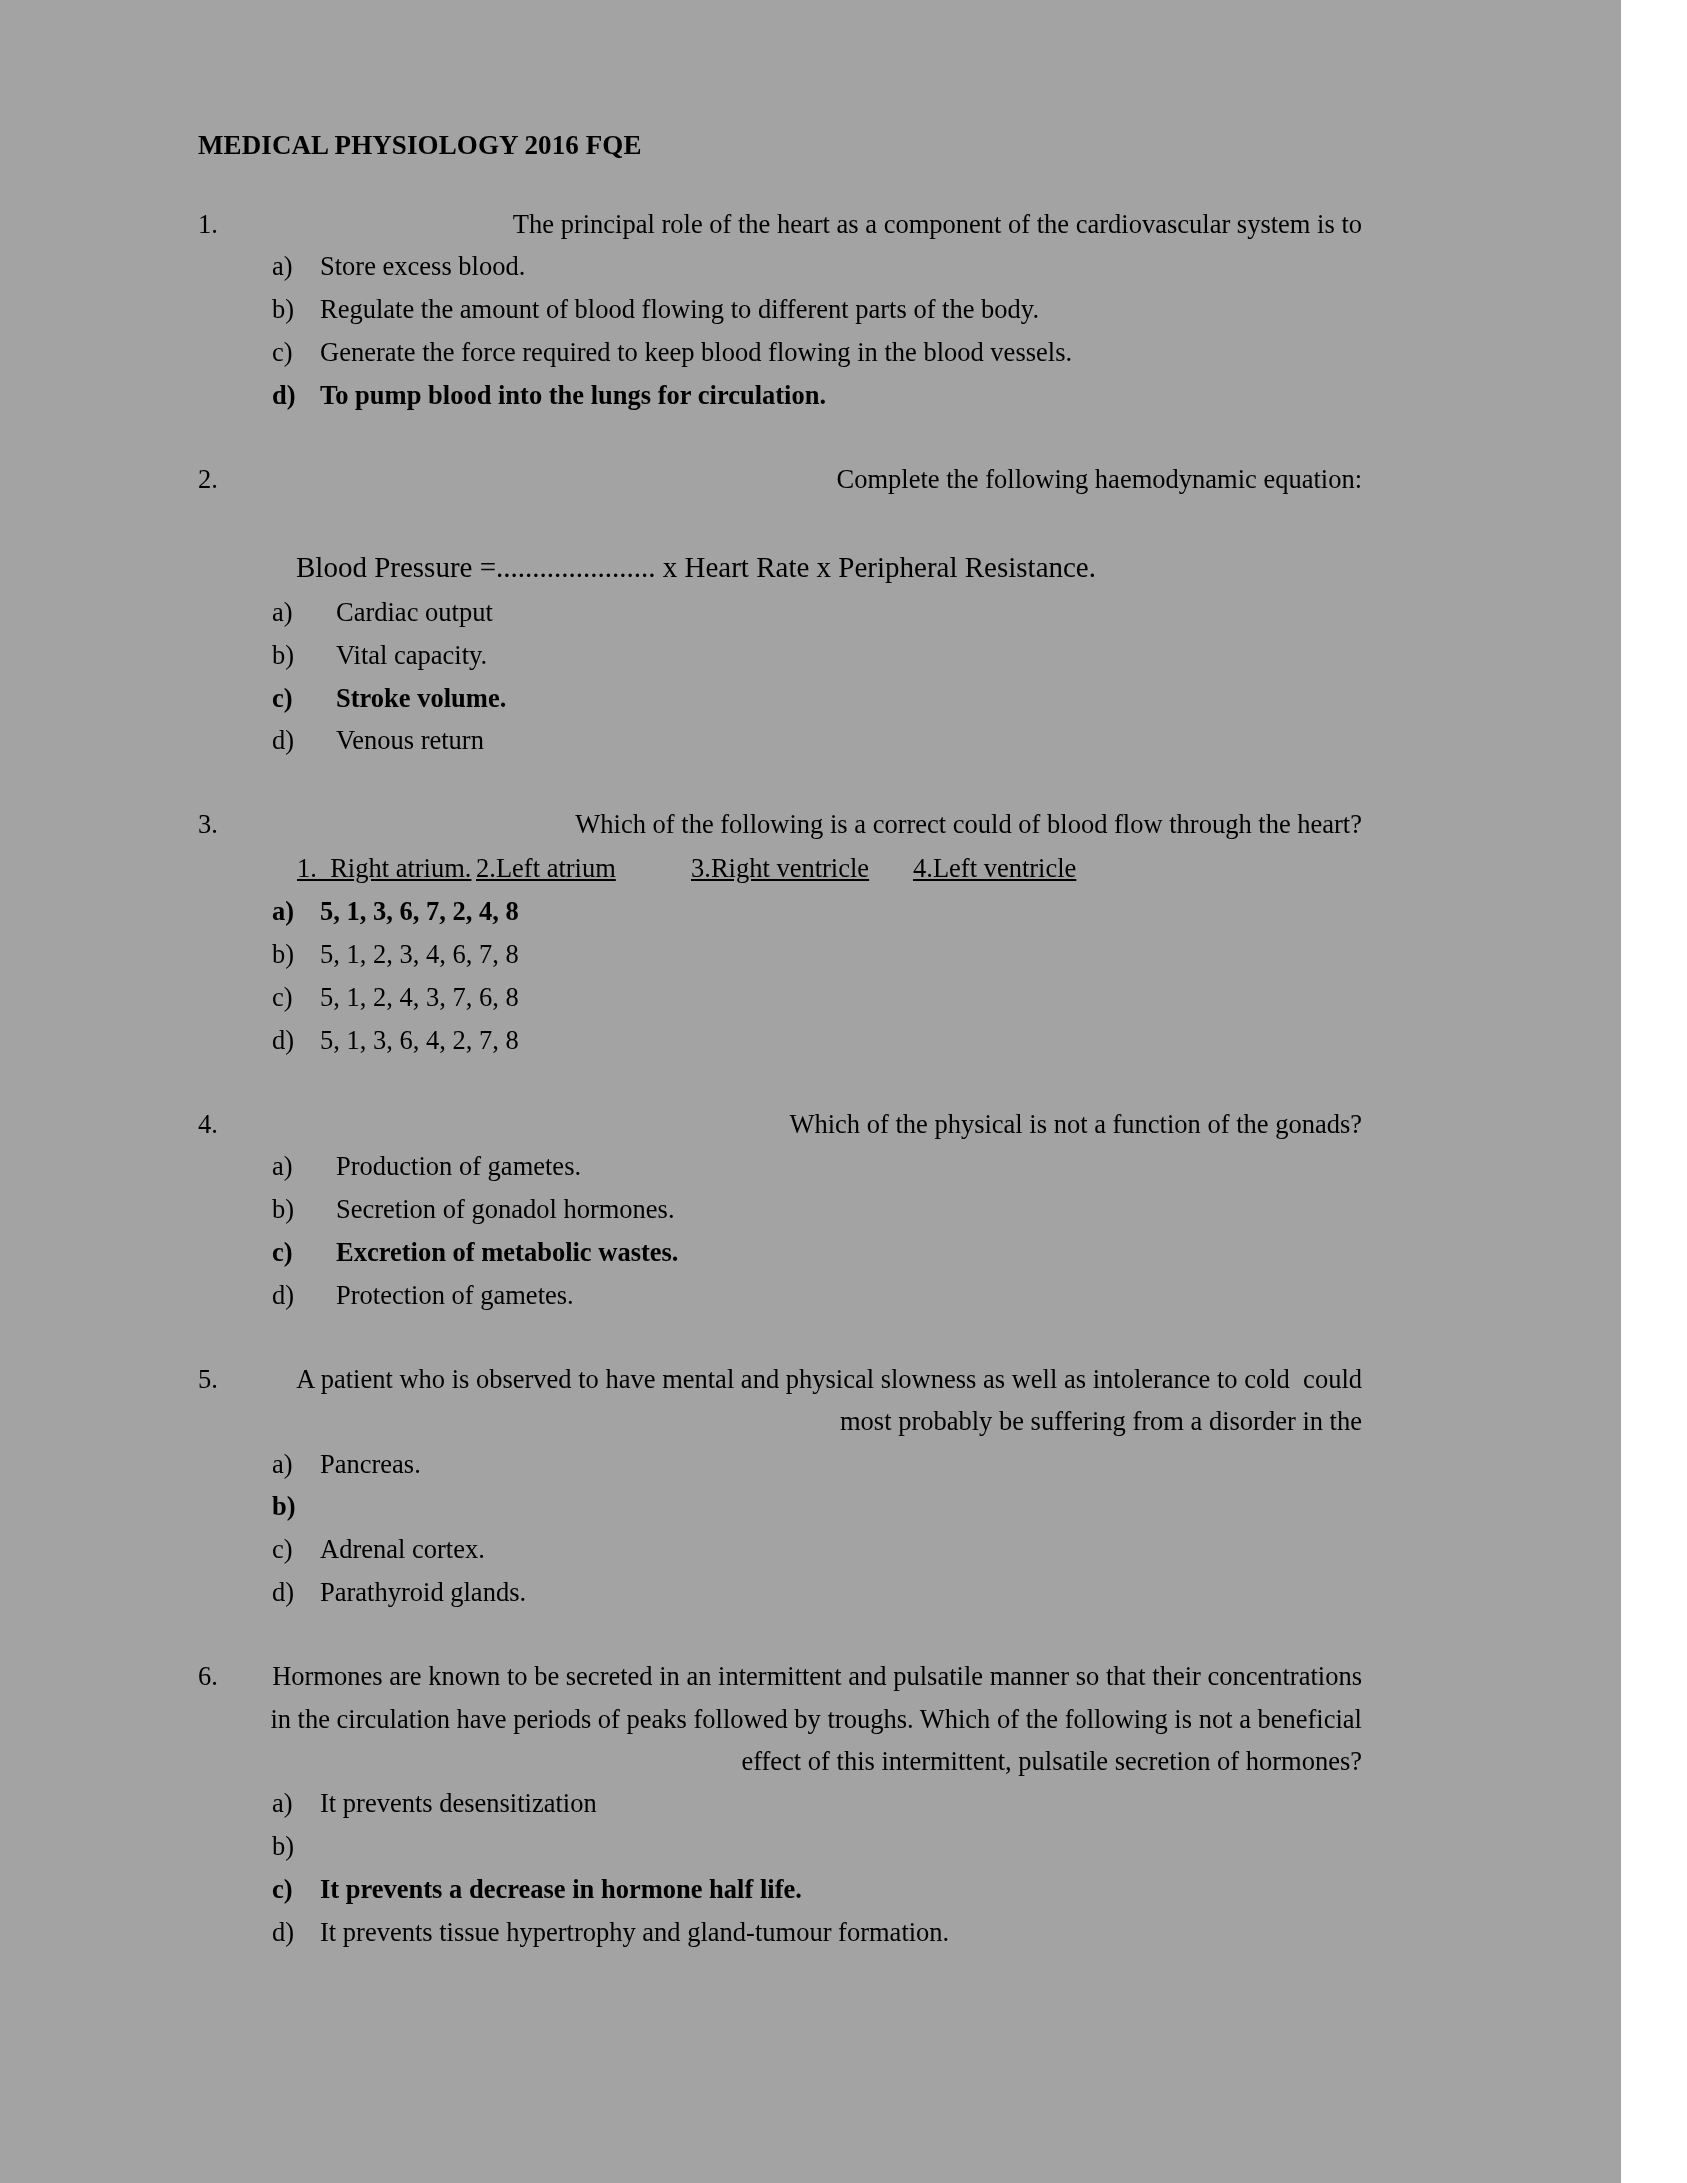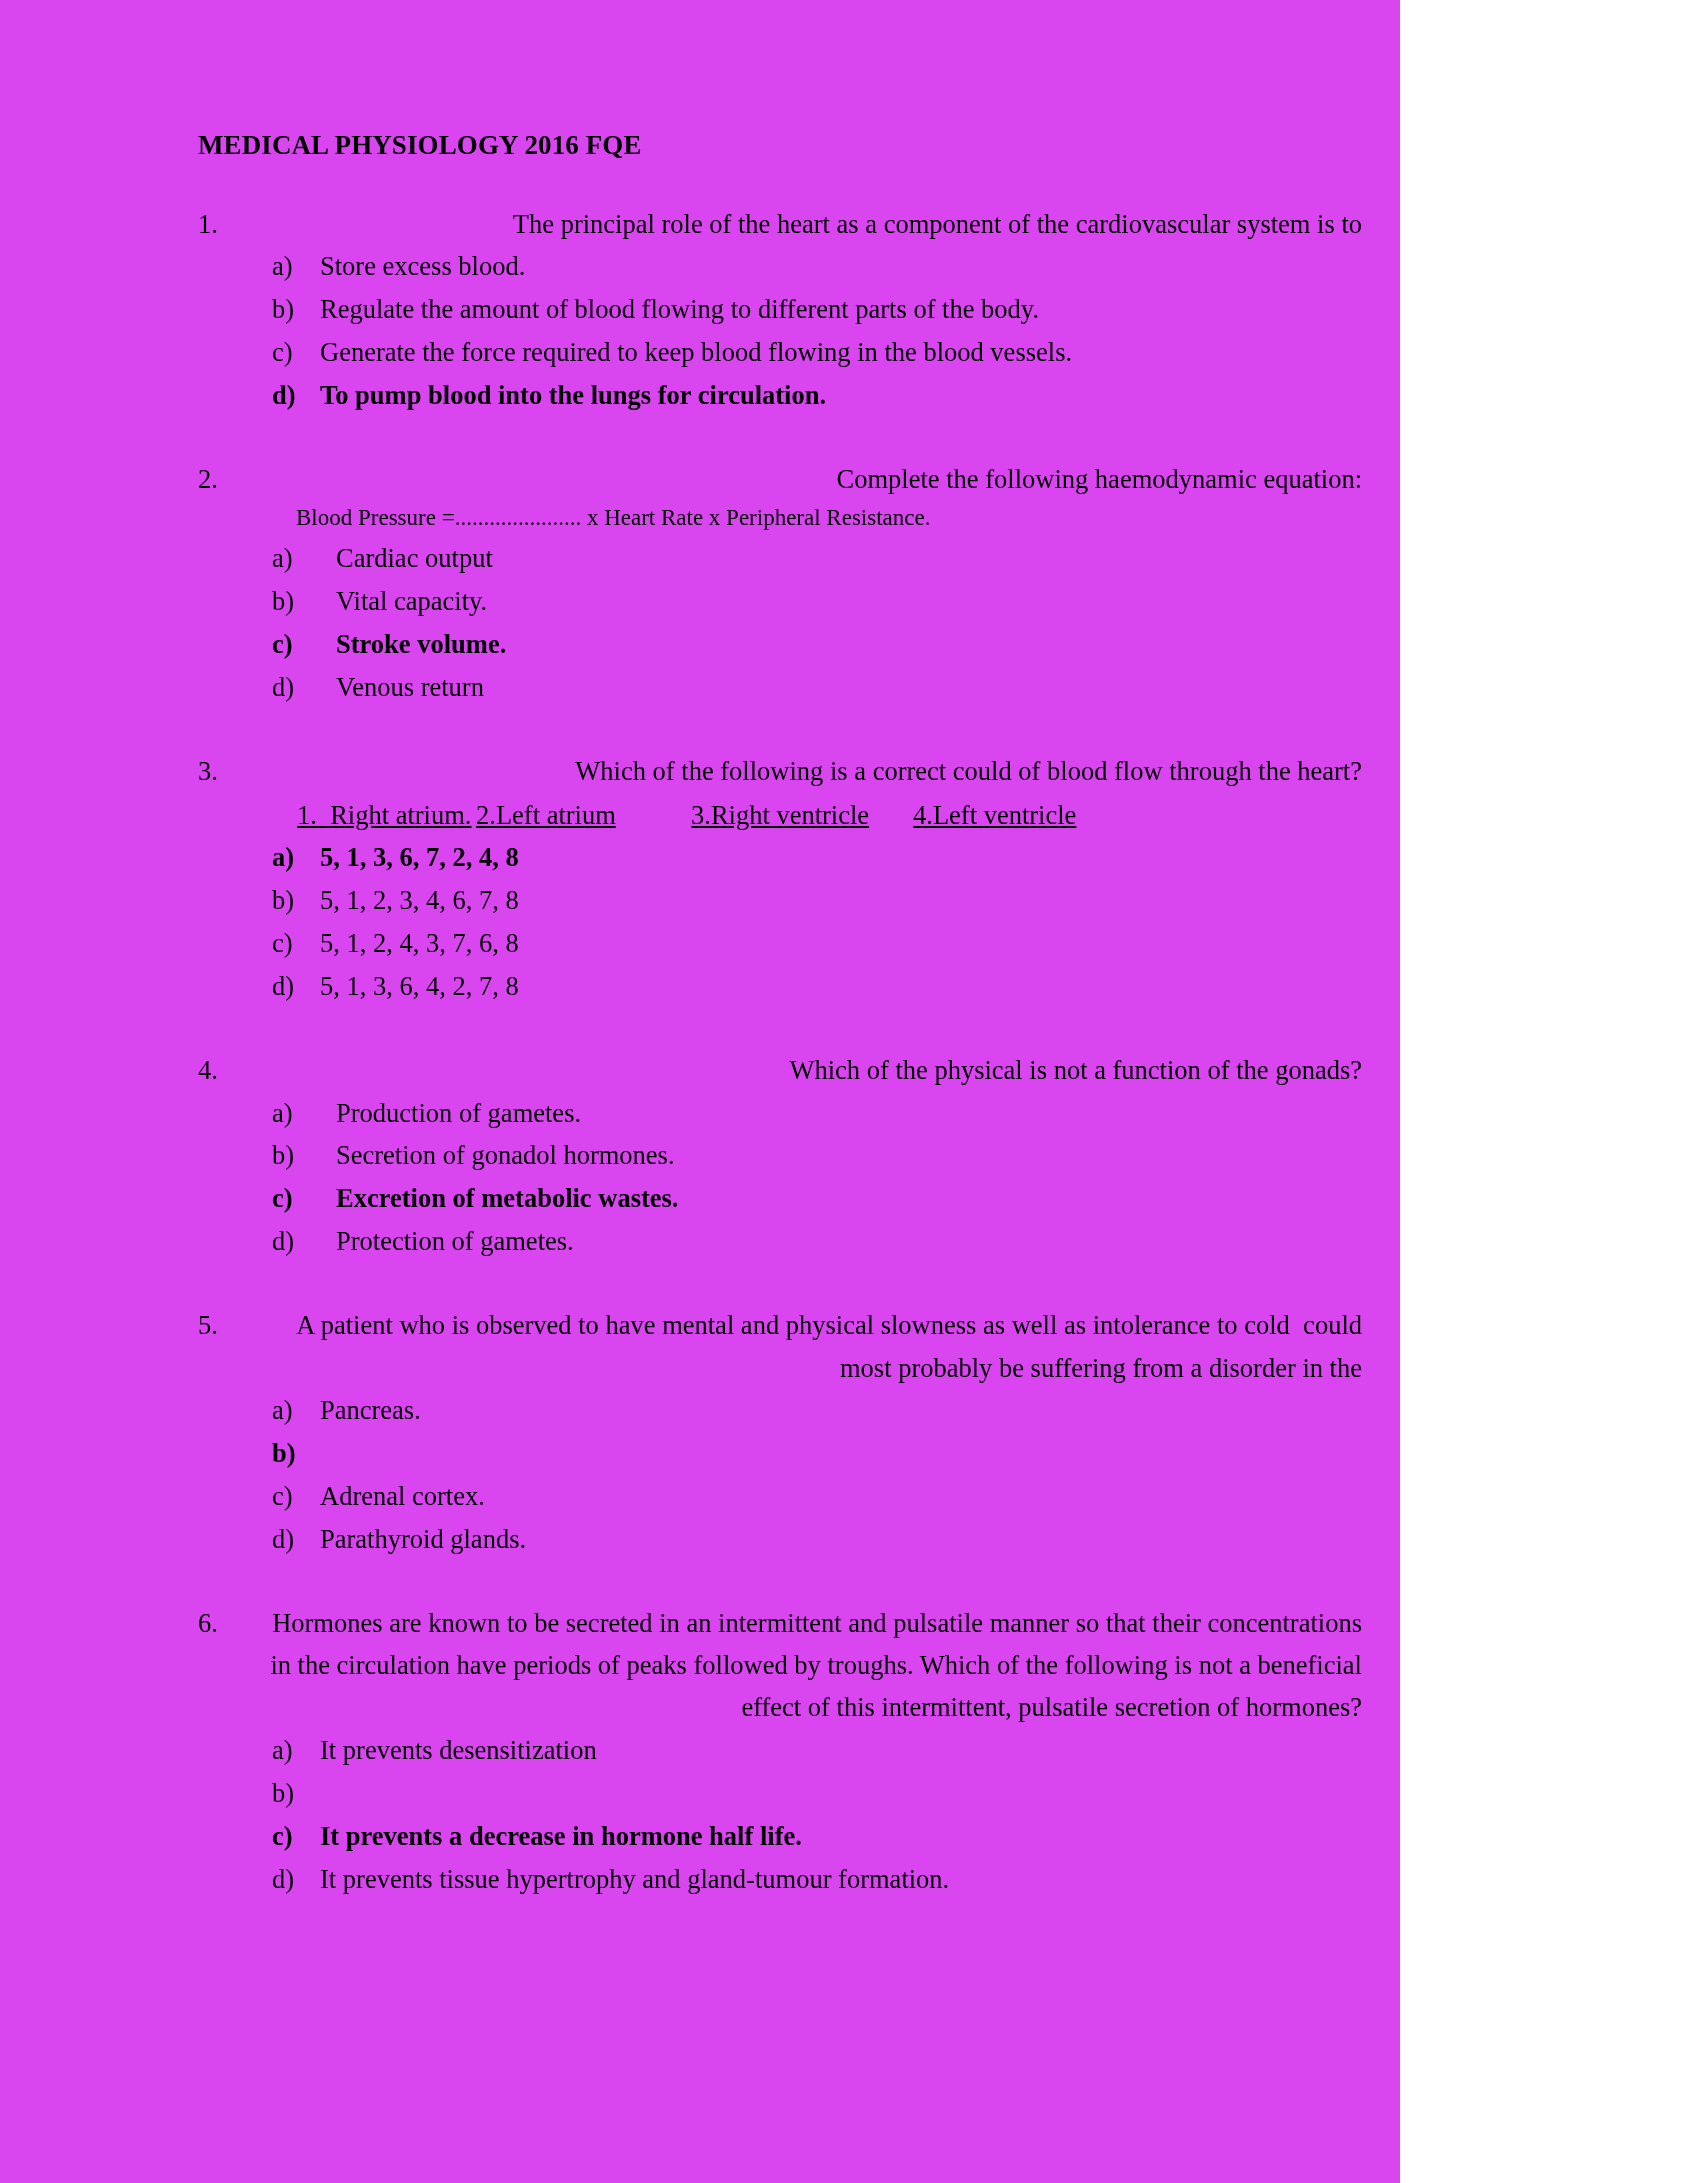--- a/index.html
+++ b/index.html
@@ -3,23 +3,23 @@
 <meta charset="utf-8">
 <title>Medical Physiology 2016 FQE</title>
 <style>
   html, body {
     margin: 0;
     padding: 0;
     background: #ffffff;
   }
   .page {
     position: relative;
-    width: 1400px;
+    width: 1621px;
     height: 2183px;
-    background: #d946ef;
+    background: #a3a3a3;
     font-family: "Liberation Serif", "DejaVu Serif", serif;
     color: #000000;
     box-sizing: border-box;
     overflow: hidden;
   }
   .content {
     position: absolute;
     left: 198px;
     top: 130px;
     width: 1164px;
@@ -52,23 +52,24 @@
     flex: 1 1 auto;
     font-size: 26.5px;
     line-height: 1.60;
     white-space: pre-wrap;
     text-align: right;
   }
 
   
   .q-subline {
     margin-left: 98px;
-    font-size: 23px;
+    font-size: 29px;
     line-height: 1.60;
     white-space: pre-wrap;
+    margin-top: 44px;
   }
 
   
   .sub-list {
     margin-left: 99px;
     margin-top: 1.3px;
   }
   .sub-row {
     display: flex;
     font-size: 26.5px;

